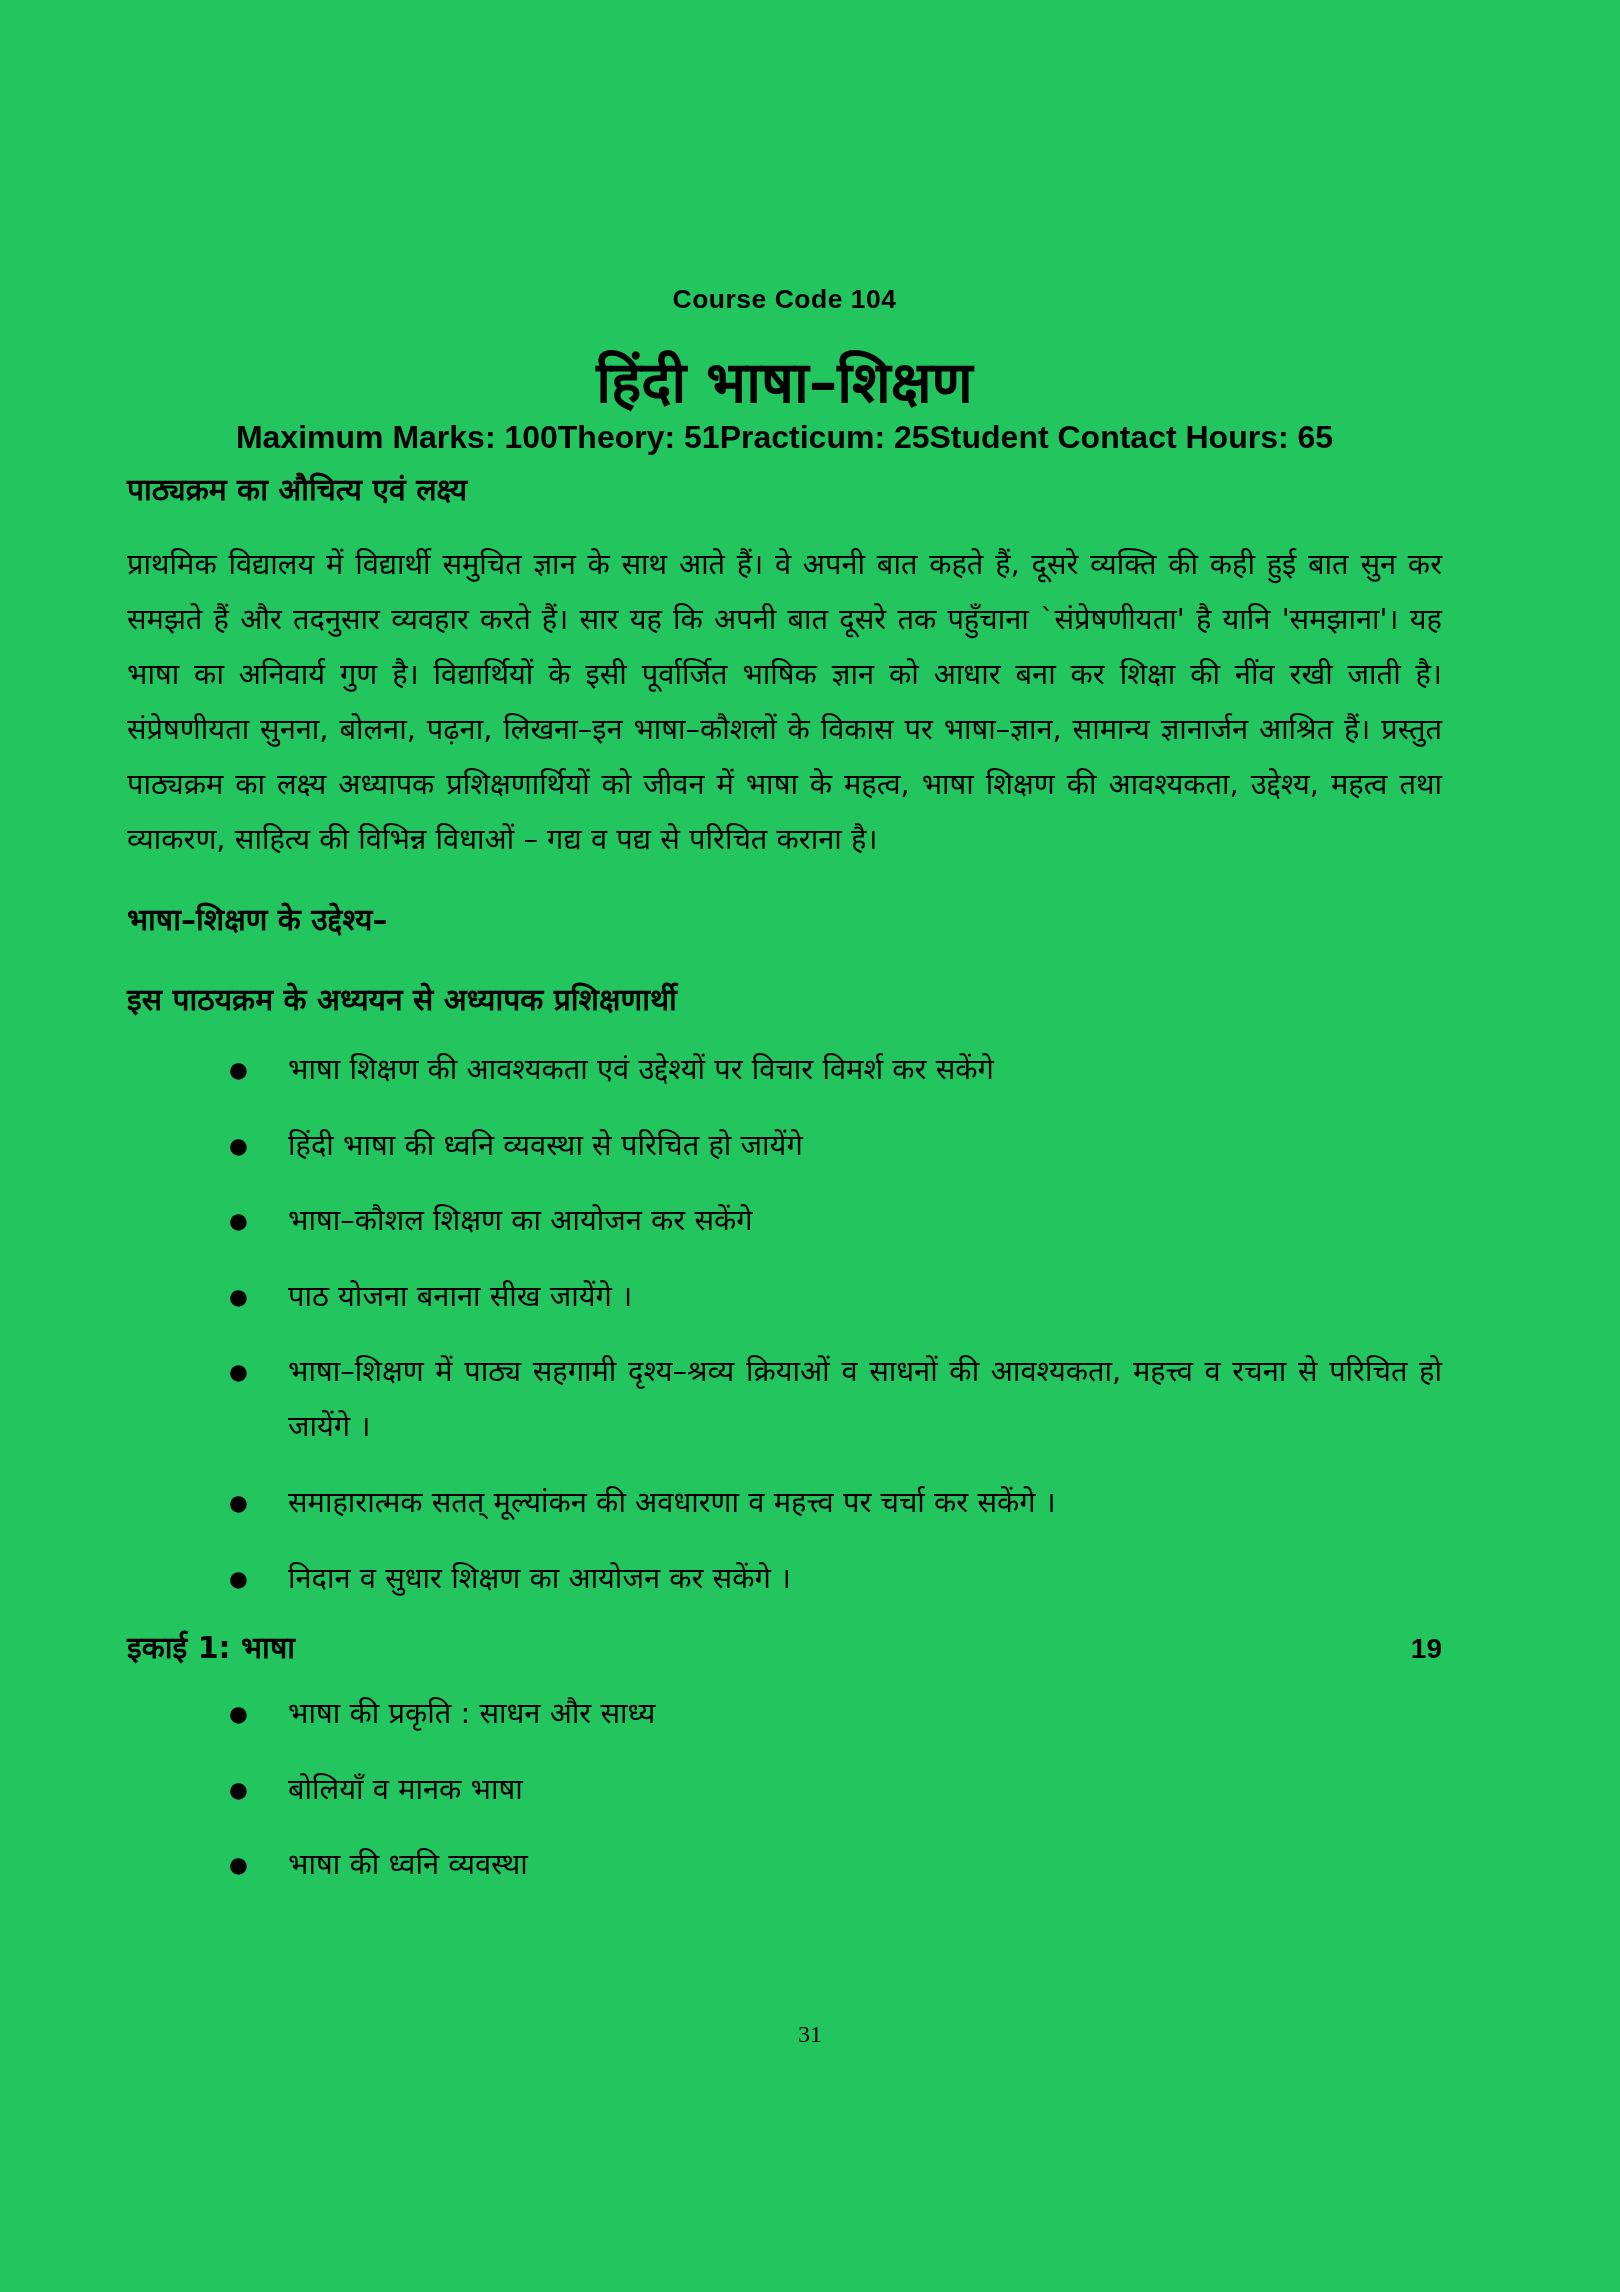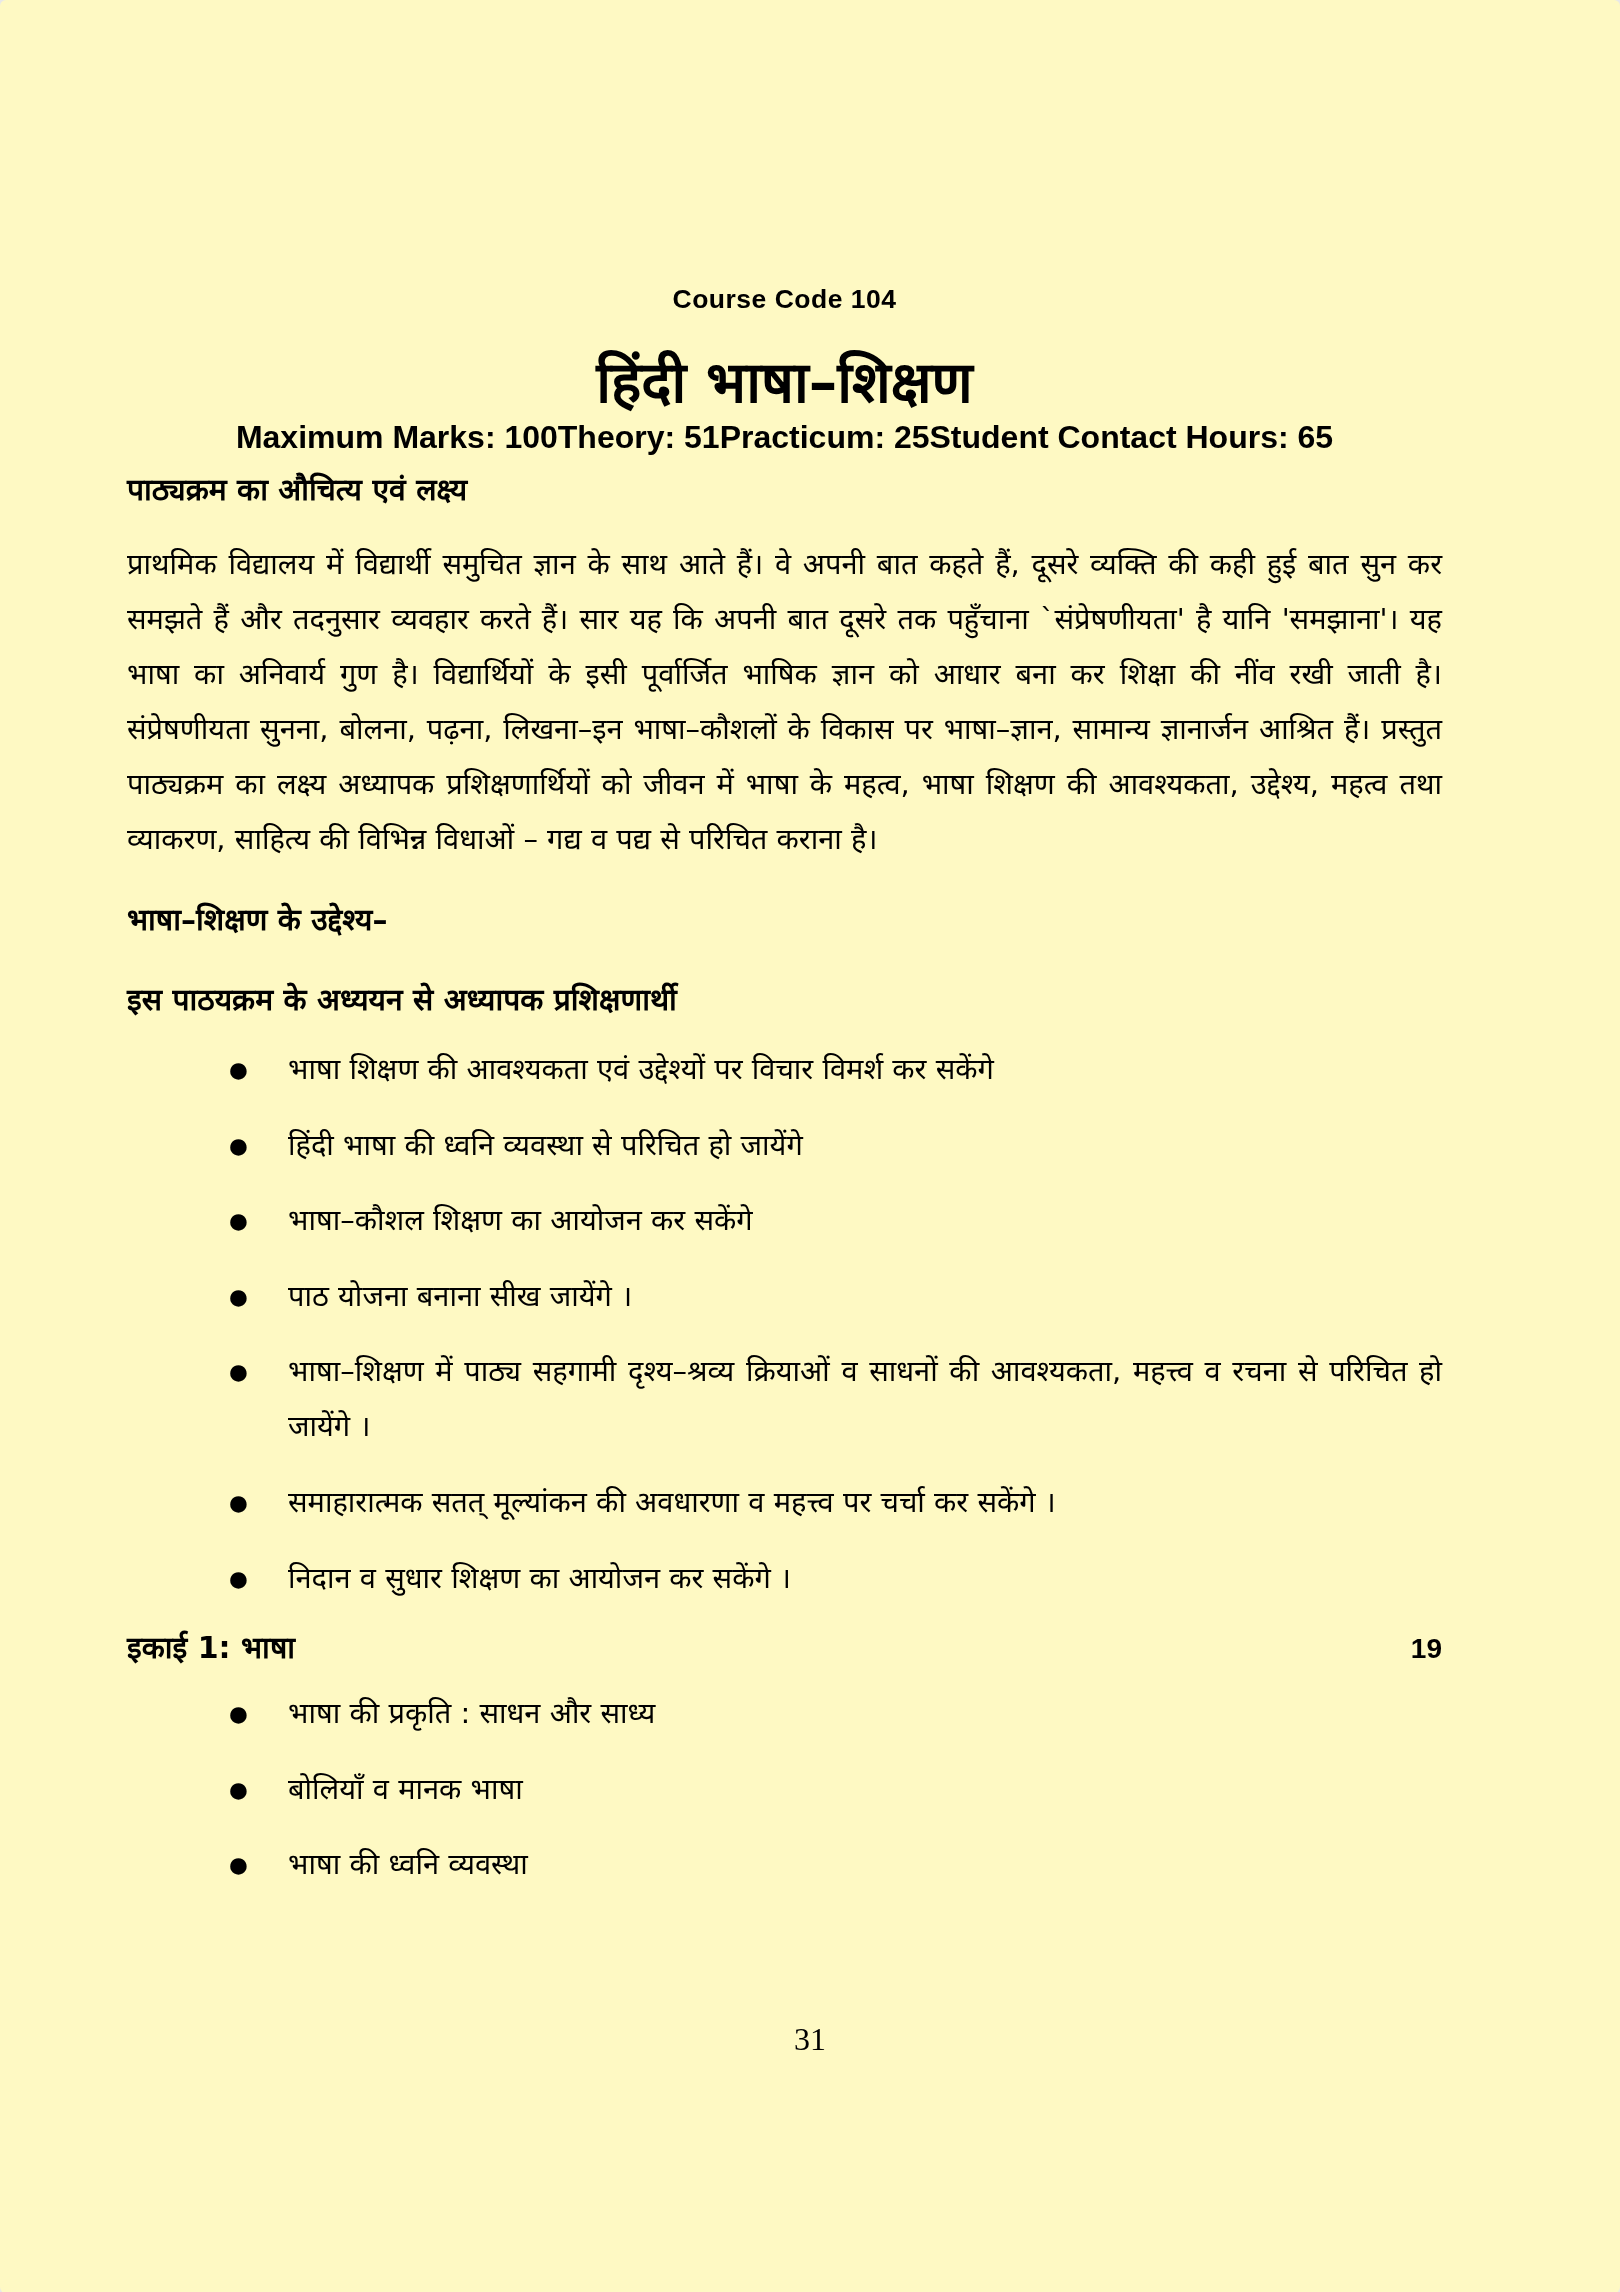--- a/index.html
+++ b/index.html
@@ -1,26 +1,25 @@
 <!DOCTYPE html>
 <html><head>
 <meta charset="utf-8">
 <style>
   * { margin: 0; padding: 0; box-sizing: border-box; }
   html, body { background: #e8e8e8; }
   .page {
     width: 1620px;
     height: 2293px;
-    background: #fef9c3;
+    background: #22c55e;
     position: relative;
     margin: 0 auto;
     font-family: "DejaVu Sans", sans-serif;
     color: #000000;
     overflow: hidden;
-    border-radius: 6px;
   }
   .content {
     padding: 284px 178px 0 127px; 
   }
   .course-code {
     text-align: center;
     font-family: "Liberation Sans", sans-serif;
     font-weight: bold;
     font-size: 26.5px;
     margin-bottom: 25.5px;
@@ -86,21 +85,21 @@
     font-weight: bold;
     font-size: 28px;
   }
   .page-number {
     position: absolute;
     left: 0;
     right: 0;
     top: 2021px;
     text-align: center;
     font-family: "Liberation Serif", serif;
-    font-size: 32px;
+    font-size: 24px;
   }
 </style>
 </head>
 <body>
 
 <div class="page">
   <div class="content">
 
     <div class="course-code">Course Code 104</div>
 

